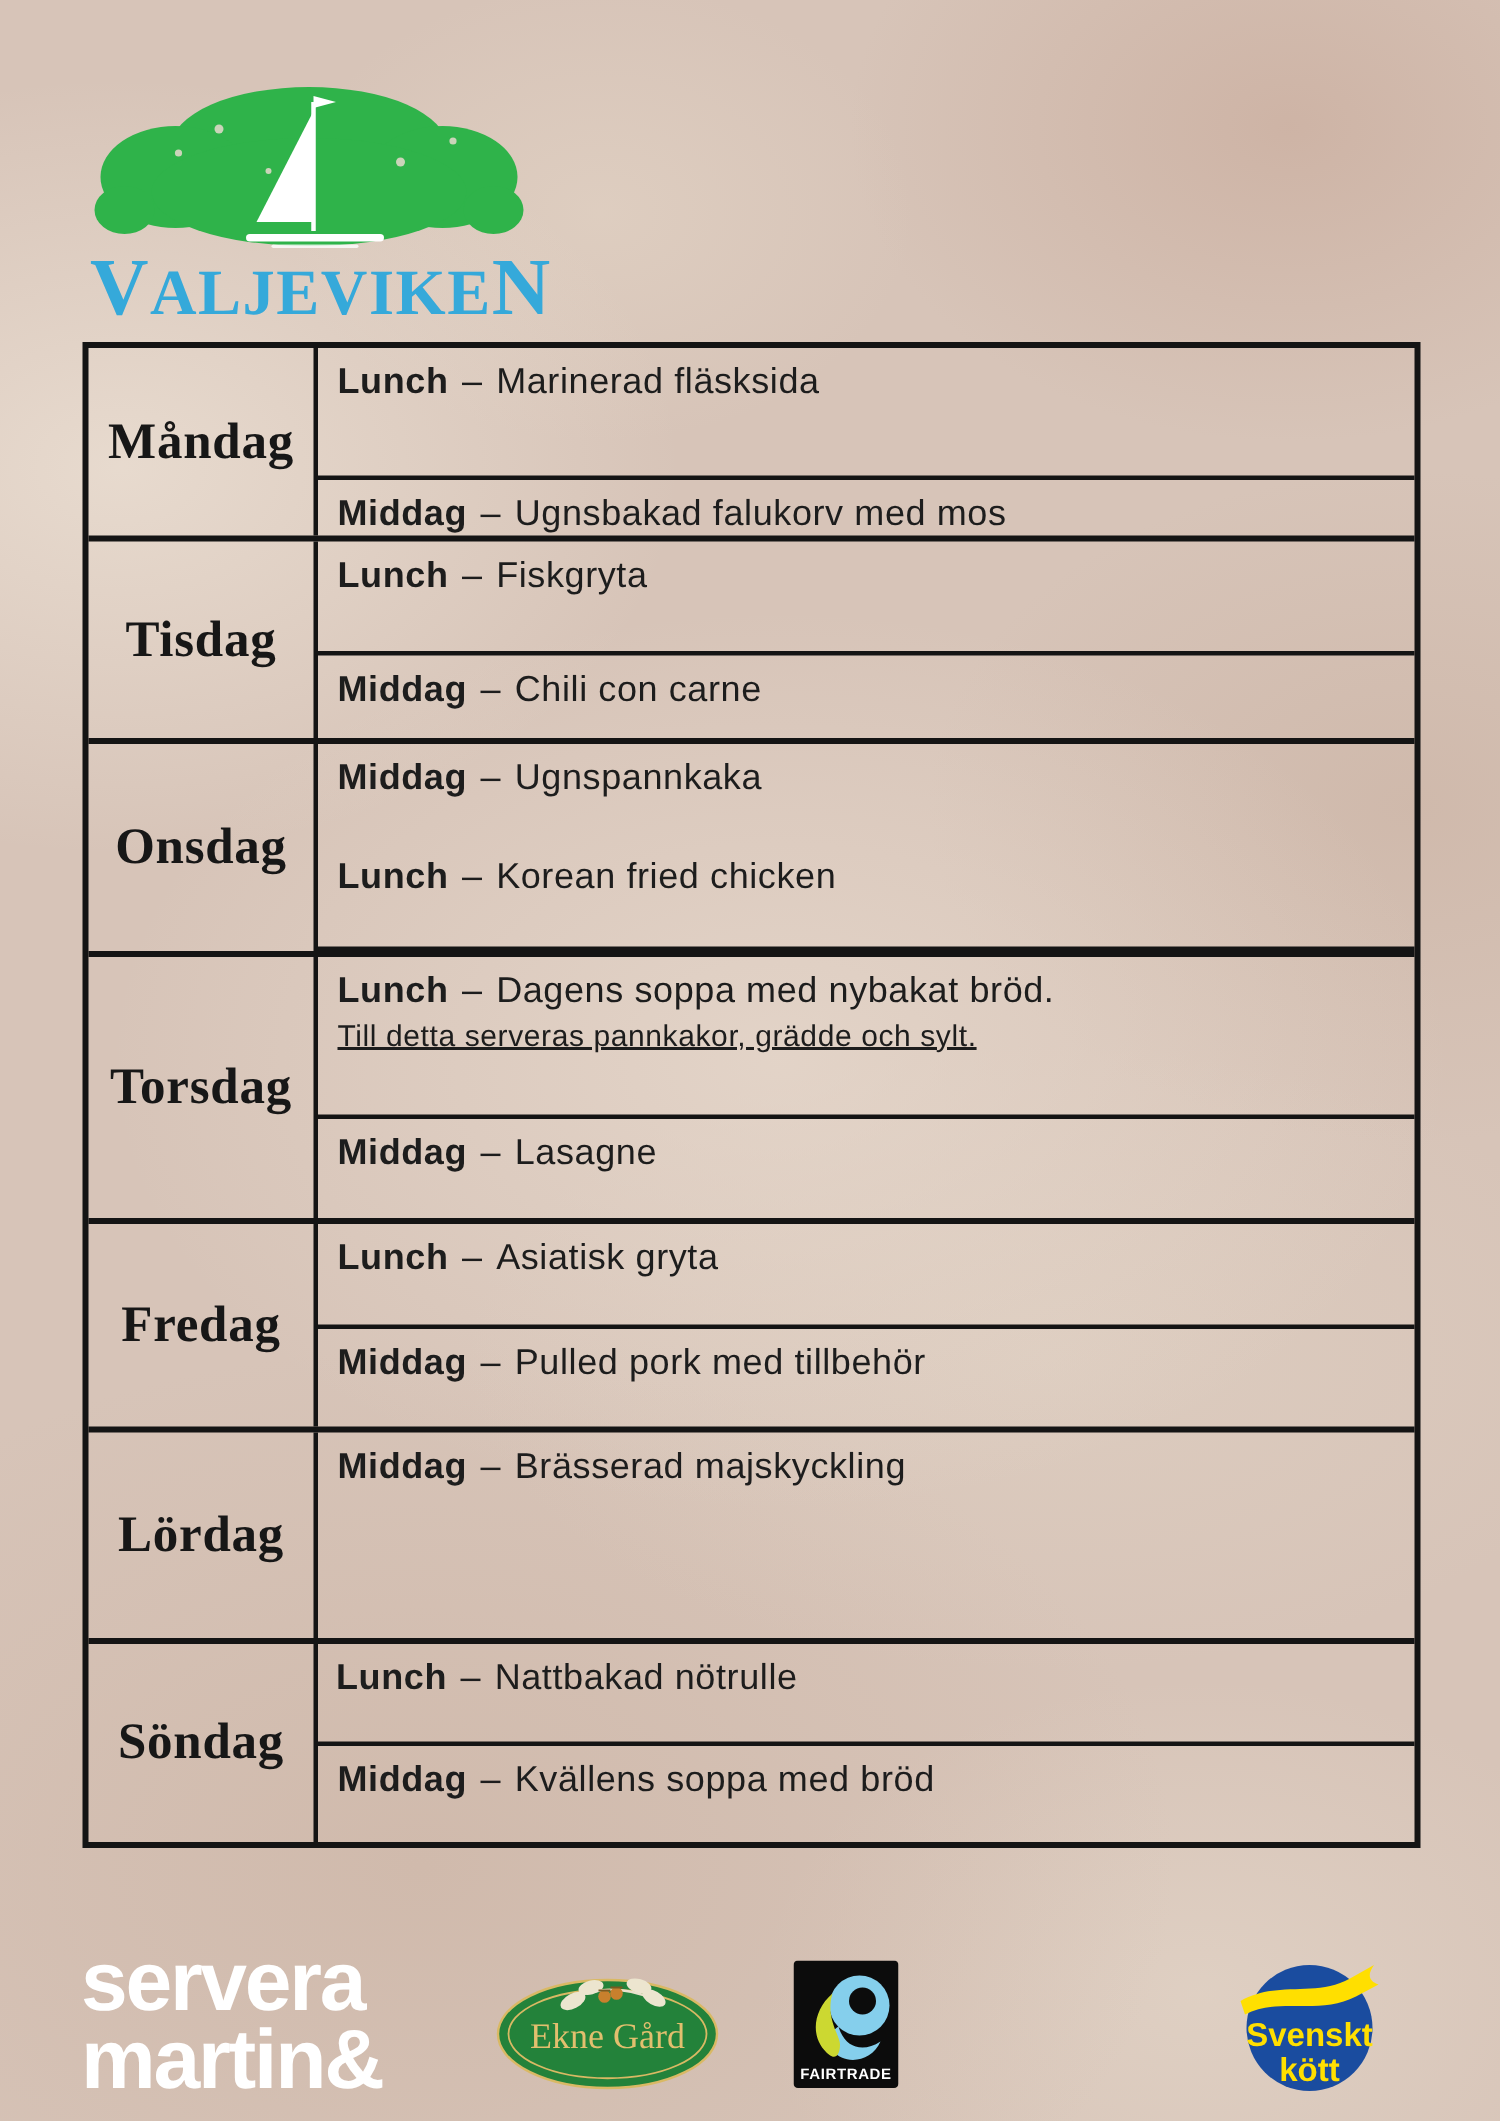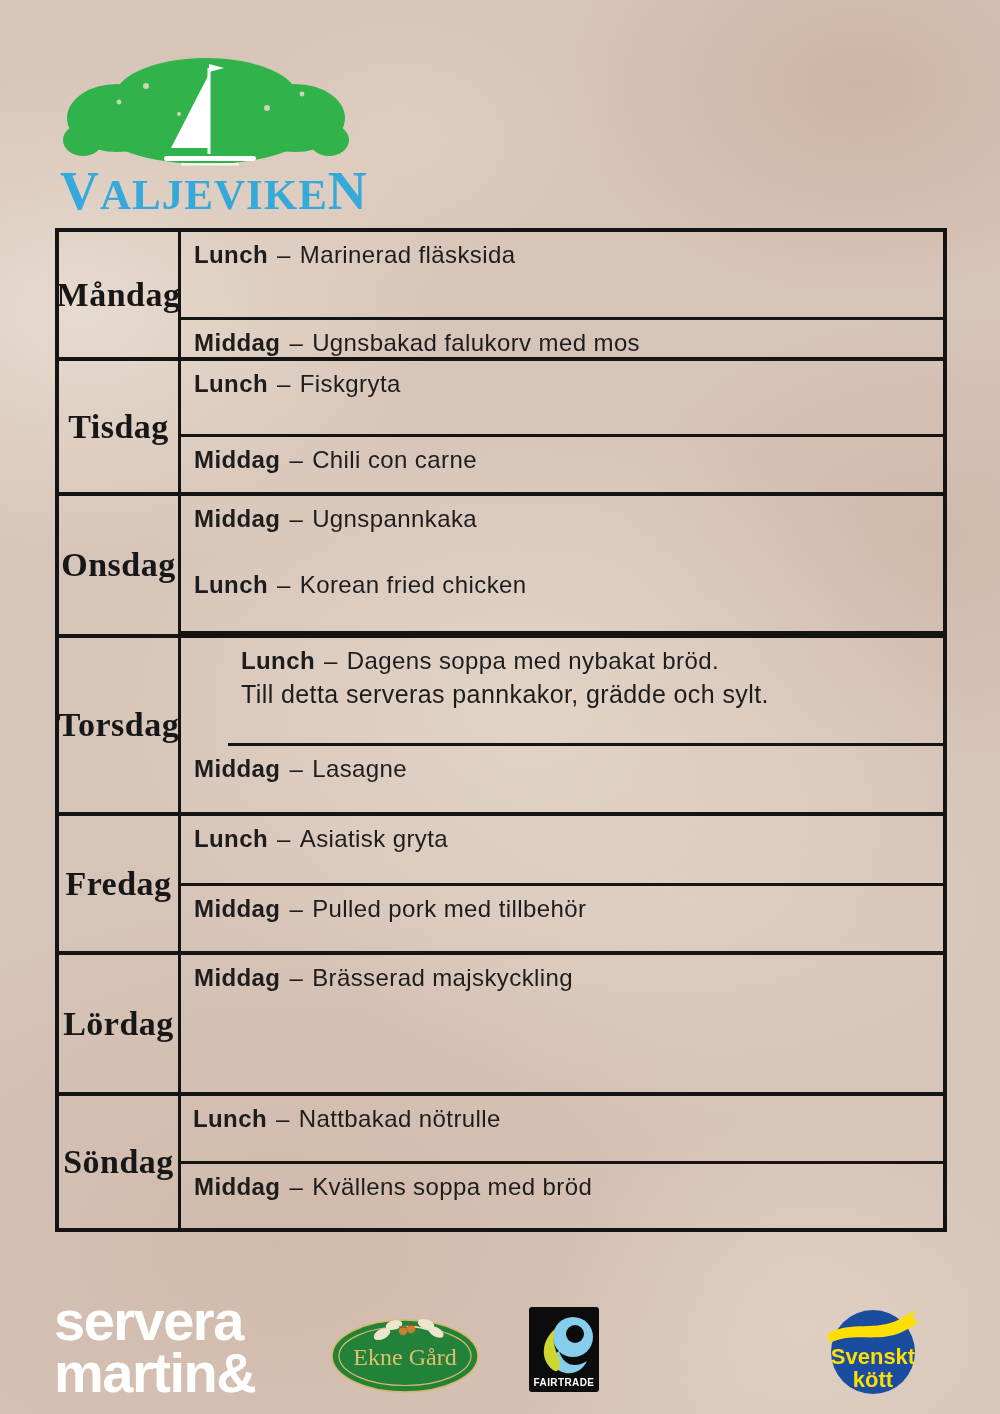--- a/index.html
+++ b/index.html
@@ -31,33 +31,33 @@
   .wordmark .cap{font-size:54px;}
   
   .menu-table{
     position:absolute;left:55px;top:228px;width:892px;height:1004px;
     box-sizing:border-box;border:4px solid #141414;
     display:flex;flex-direction:column;
   }
   .day-row{display:flex;box-sizing:border-box;border-bottom:4px solid #141414;}
   .day-row:last-child{border-bottom:none;flex:1;}
   .day-cell{
-    box-sizing:border-box;width:122px;border-right:3px solid #141414;
+    box-sizing:border-box;width:153px;border-right:3px solid #141414;
     display:flex;align-items:center;justify-content:center;
     font-family:"Liberation Serif",serif;font-weight:700;
     font-size:34px;color:#171717;letter-spacing:.5px;
   }
   .meals{flex:1;display:flex;flex-direction:column;min-width:0;justify-content:flex-end;}
   .meal{box-sizing:border-box;padding:9px 12px 0 13px;}
   .meal.lunch{border-bottom:3px solid #141414;}
   .meal.middag{flex:1;}
   .meal-line{margin:0;font-size:24px;color:#1d1d1d;letter-spacing:.4px;white-space:nowrap;}
   .meal-label{font-weight:700;}
   .dash{margin:0 9px;}
-  .meal-note{margin:5px 0 0 0;font-size:25px;color:#1d1d1d;letter-spacing:.4px;white-space:nowrap;}
+  .meal-note{margin:5px 0 0 0;font-size:20px;color:#1d1d1d;letter-spacing:.4px;white-space:nowrap;text-decoration:underline;}
   
   .ms-logo{
     position:absolute;left:54px;top:1295px;
     color:#ffffff;font-weight:700;font-size:56px;
     line-height:.93;letter-spacing:-1.5px;
   }
   .ekne-svg{position:absolute;left:330px;top:1312px;width:150px;height:82px;}
   .fairtrade-svg{position:absolute;left:529px;top:1307px;width:70px;height:85px;}
   .svenskt-svg{position:absolute;left:824px;top:1300px;width:96px;height:100px;}
 </style>
@@ -128,21 +128,21 @@
         </div>
         <div class="meal lunch" style="flex:0 0 72px;">
           <p class="meal-line"><span class="meal-label">Lunch</span><span class="dash">–</span><span>Korean fried chicken</span></p>
         </div>
       </div>
     </div>
 
     <div class="day-row" style="flex:0 0 178px;">
       <div class="day-cell">Torsdag</div>
       <div class="meals">
-        <div class="meal lunch" style="flex:0 0 108px;margin-left:47px;">
+        <div class="meal lunch" style="flex:0 0 108px;">
           <p class="meal-line"><span class="meal-label">Lunch</span><span class="dash">–</span><span>Dagens soppa med nybakat bröd.</span></p>
           <p class="meal-note">Till detta serveras pannkakor, grädde och sylt.</p>
         </div>
         <div class="meal middag">
           <p class="meal-line"><span class="meal-label">Middag</span><span class="dash">–</span><span>Lasagne</span></p>
         </div>
       </div>
     </div>
 
     <div class="day-row" style="flex:0 0 139px;">

